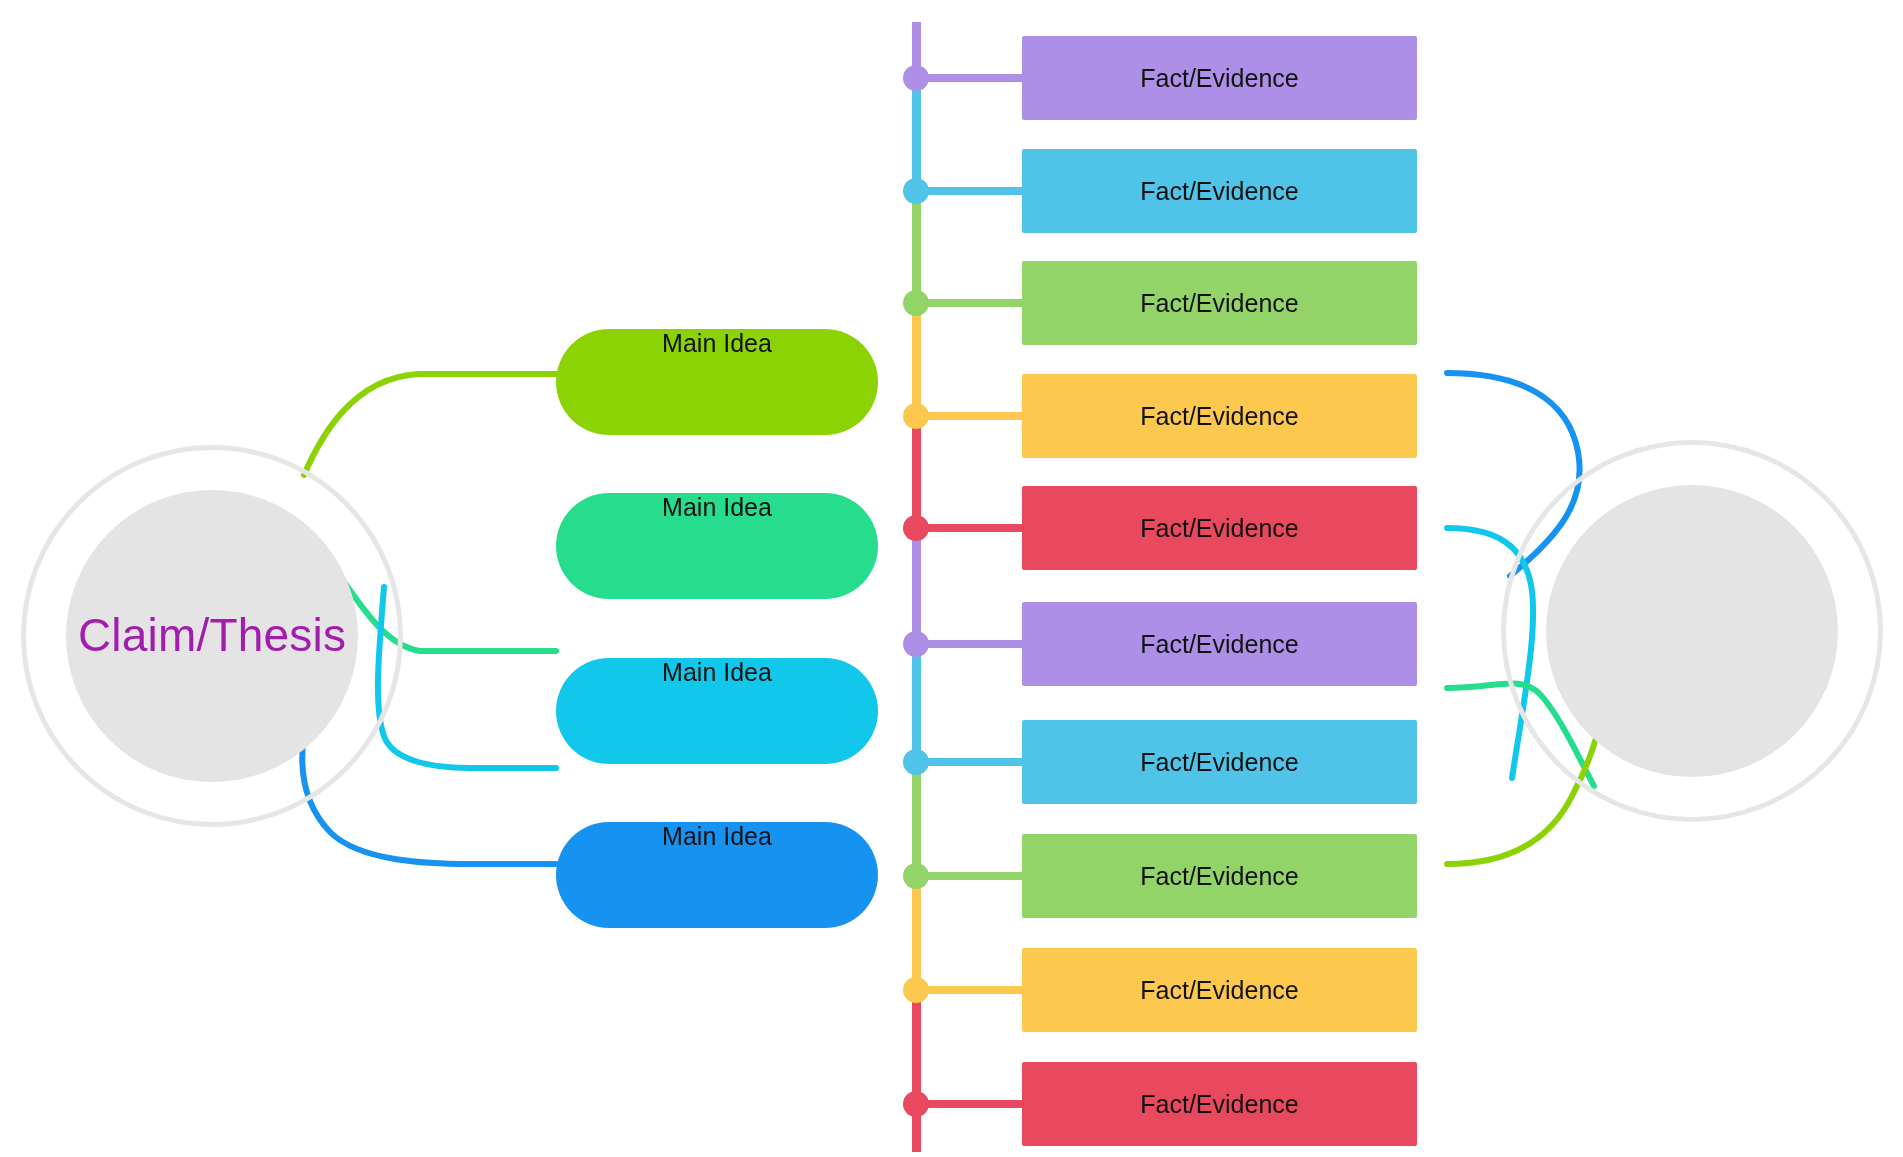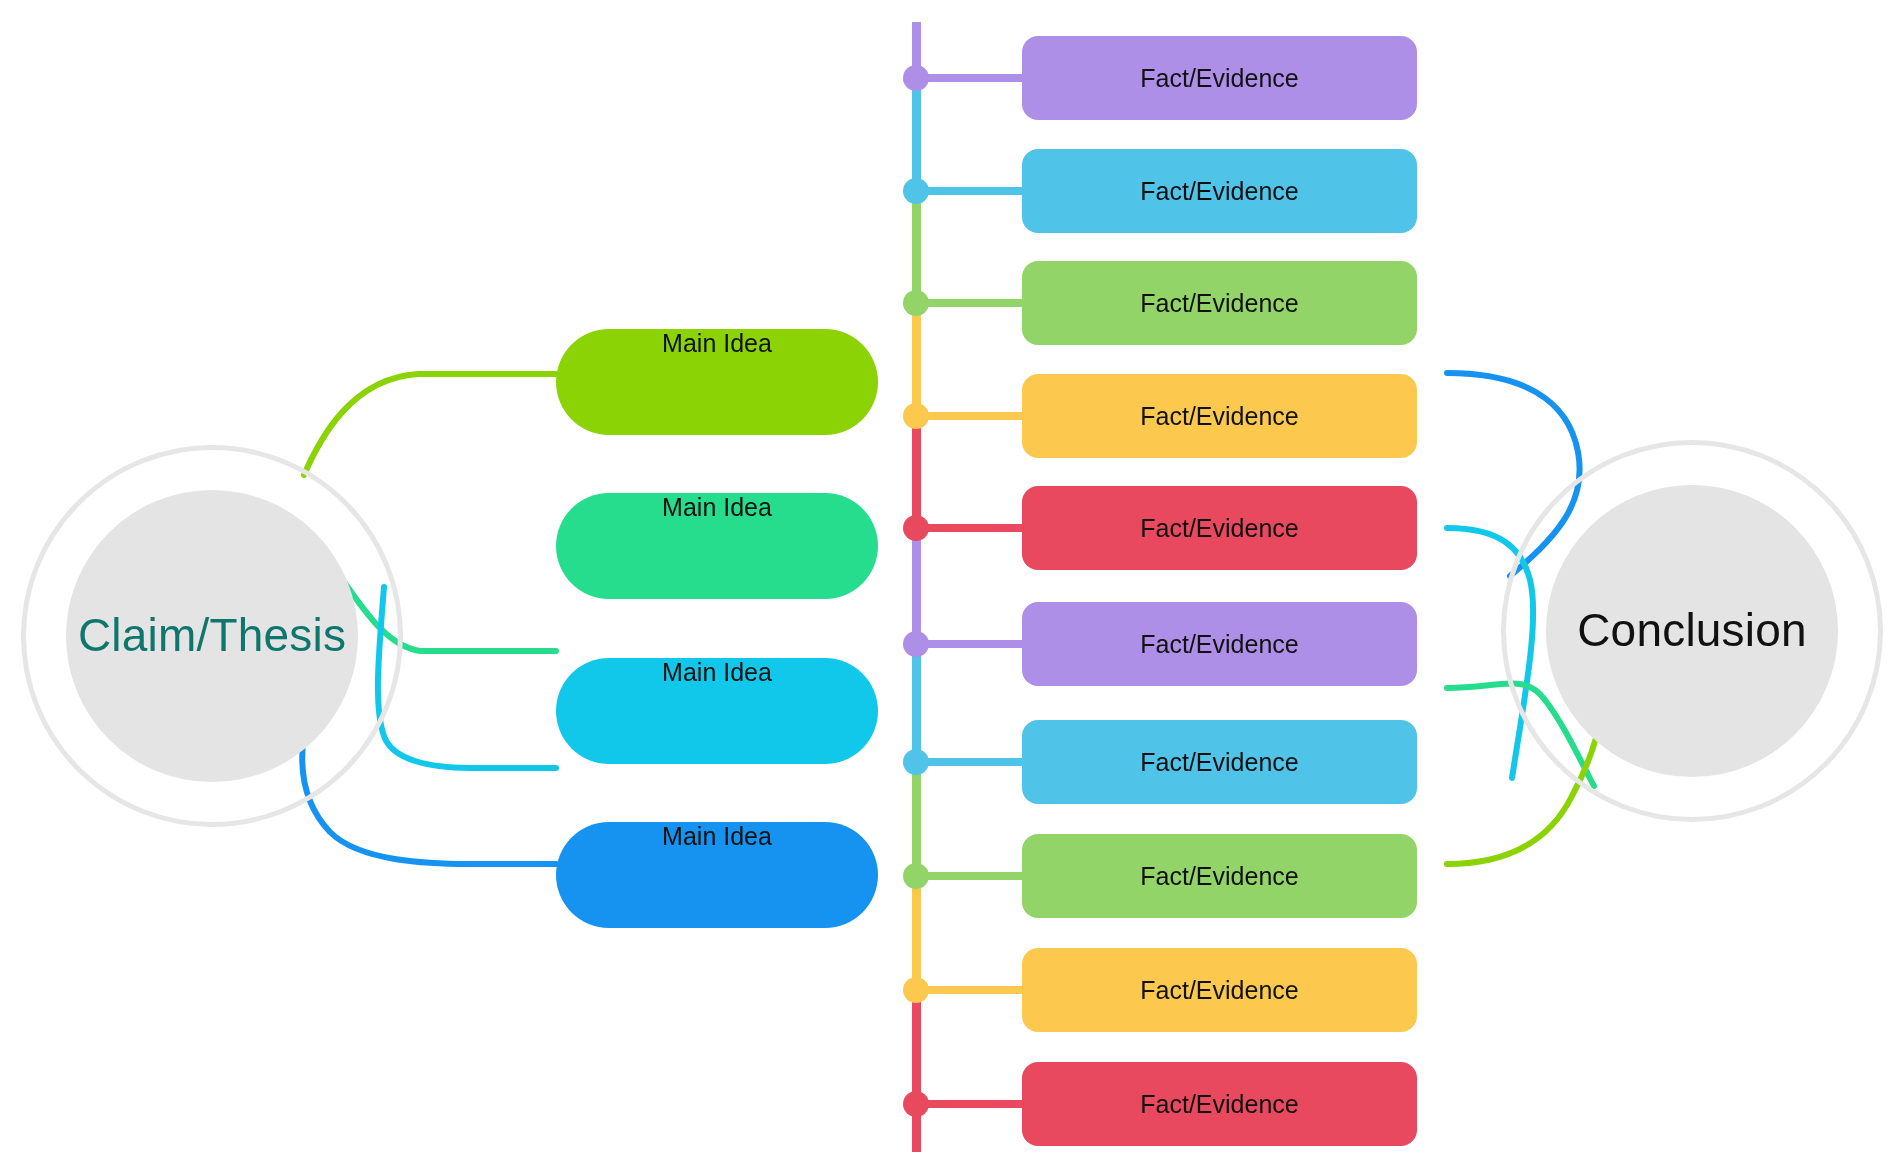--- a/index.html
+++ b/index.html
@@ -49,21 +49,21 @@
     color:#111111;
     font-size:25px;
     font-weight:400;
     box-sizing:border-box;
   }
 
   
   .fact{
     position:absolute;
     display:flex;align-items:center;justify-content:center;
-    border-radius:16px;
+    border-radius:2px;
     color:#111111;
     font-size:25px;
     font-weight:400;
     box-sizing:border-box;
   }
 
   
   .spine-seg{position:absolute;width:9px;border-radius:0;}
   .spine-dot{position:absolute;width:26px;height:26px;border-radius:50%;}
   .spine-arm{position:absolute;height:8px;}
@@ -80,27 +80,26 @@
       <path d="M 318 690 C 300 728 290 790 330 832 C 360 862 430 864 470 864 L 556 864" fill="none" stroke="#1692F0" stroke-width="6" stroke-linecap="round"></path>
       <path d="M 1447 373 C 1520 373 1568 398 1578 452 C 1588 506 1552 540 1510 576" fill="none" stroke="#1692F0" stroke-width="6" stroke-linecap="round"></path>
       <path d="M 1447 528 C 1500 528 1522 548 1530 580 C 1540 620 1524 700 1512 778" fill="none" stroke="#12C8EA" stroke-width="6" stroke-linecap="round"></path>
       <path d="M 1447 688 C 1500 688 1525 672 1545 700 C 1565 726 1580 760 1594 786" fill="none" stroke="#26DD8E" stroke-width="6" stroke-linecap="round"></path>
       <path d="M 1447 864 C 1510 864 1550 840 1572 796 C 1586 770 1592 752 1596 738" fill="none" stroke="#8BD304" stroke-width="6" stroke-linecap="round"></path>
     </svg>
 
   <div class="root-node" id="root-left" style="left: 21px; top: 445px; width: 382px; height: 382px;">
     <div class="root-ring" style="left: 0px; top: 0px; width: 382px; height: 382px; border-color: rgb(230, 230, 230);"></div>
     <div class="root-disc" style="left: 45px; top: 45px; width: 292px; height: 292px; background: rgb(228, 228, 228);"></div>
-    <div class="root-label" style="top: 163px; color: #0f766e;">Claim/Thesis</div>
+    <div class="root-label" style="top: 163px; color: #a21caf;">Claim/Thesis</div>
   </div>
 
   <div class="root-node" id="root-right" style="left: 1501px; top: 440px; width: 382px; height: 382px;">
     <div class="root-ring" style="left: 0px; top: 0px; width: 382px; height: 382px; border-color: rgb(230, 230, 230);"></div>
     <div class="root-disc" style="left: 45px; top: 45px; width: 292px; height: 292px; background: rgb(228, 228, 228);"></div>
-    <div class="root-label" style="top: 163px; color: rgb(17, 17, 17);">Conclusion</div>
   </div>
 
   <div id="pills">
       <div class="pill" style="left: 556px; top: 329px; width: 322px; height: 106px; background: rgb(139, 211, 4);">
         <span>Main Idea</span>
       </div>
       <div class="pill" style="left: 556px; top: 493px; width: 322px; height: 106px; background: rgb(38, 221, 142);">
         <span>Main Idea</span>
       </div>
       <div class="pill" style="left: 556px; top: 658px; width: 322px; height: 106px; background: rgb(18, 200, 234);">

